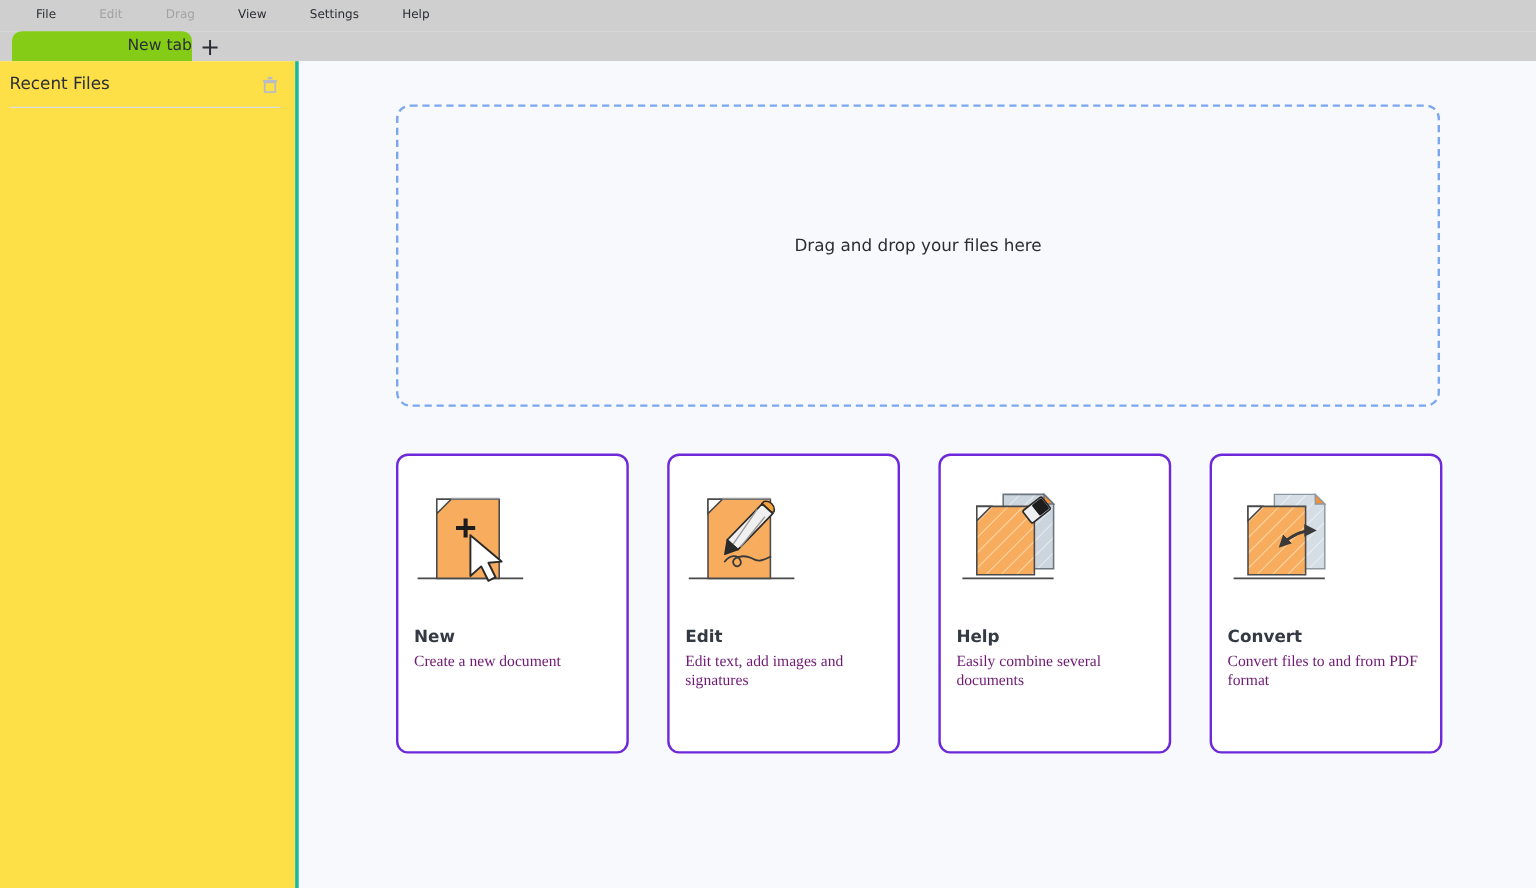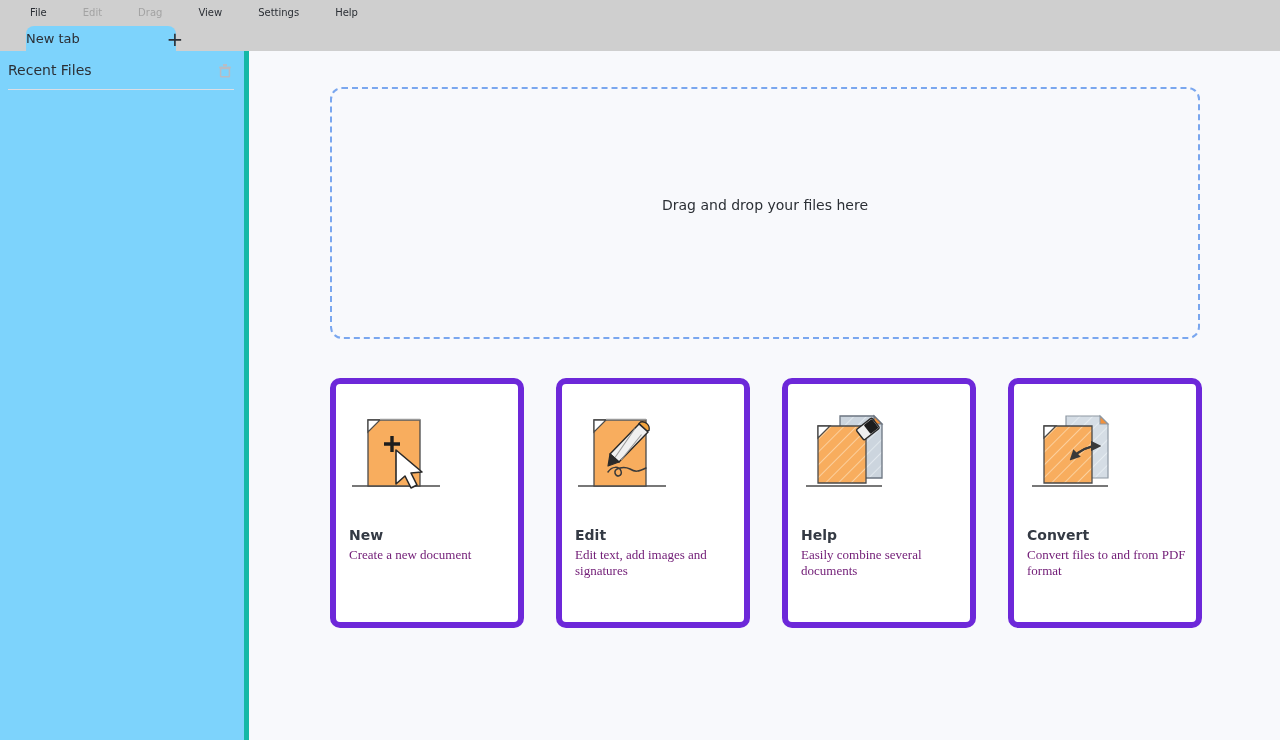--- a/index.html
+++ b/index.html
@@ -47,29 +47,29 @@
   
   .tabstrip {
     position: absolute;
     left: 0; top: 26px;
     width: 1280px;
     height: 25px;
     background: #cfcfcf;
   }
   .tab {
     position: absolute;
-    left: 26px;
+    left: 10px;
     top: 0px;
     width: 150px;
     height: 25px;
-    background: #7dd3fc;
+    background: #84cc16;
     border-radius: 8px 8px 0 0;
     display: flex;
     align-items: center;
-    justify-content: flex-start;
+    justify-content: flex-end;
     box-sizing: border-box;
   }
   .tab-label {
     font-size: 13px;
     color: #2b2f35;
   }
   .tab-add {
     position: absolute;
     left: 161px;
     top: 0px;
@@ -83,22 +83,22 @@
     line-height: 1;
     cursor: default;
   }
 
   
   .sidebar {
     position: absolute;
     left: 0; top: 51px;
     width: 249px;
     height: 689px;
-    background: #7dd3fc;
-    border-right: 5px solid #14b8a6;
+    background: #fde047;
+    border-right: 3px solid #14b8a6;
     box-sizing: border-box;
   }
   .sidebar-header {
     position: absolute;
     left: 0; top: 0;
     width: 248px;
     height: 38px;
     display: flex;
     align-items: center;
     padding: 0 14px 0 8px;
@@ -180,21 +180,21 @@
     top: 327px;
     width: 872px;
     height: 250px;
     display: flex;
     gap: 32px;
   }
   .card {
     width: 194px;
     height: 250px;
     background: #ffffff;
-    border: 6px solid #6d28d9;
+    border: 2px solid #6d28d9;
     border-radius: 10px;
     box-sizing: border-box;
     position: relative;
     cursor: pointer;
   }
   .card-icon {
     position: absolute;
     left: 12px;
     top: 22px;
     width: 96px;

